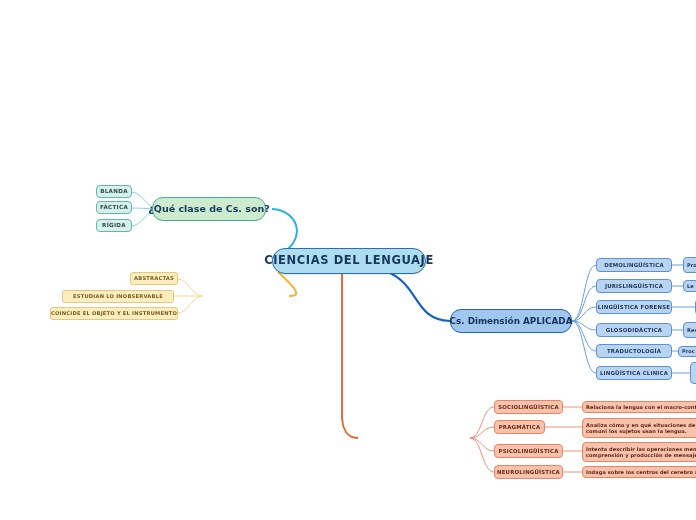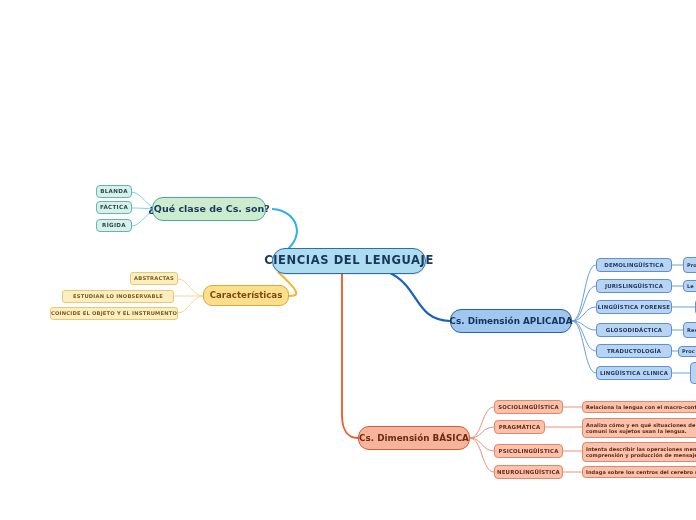--- a/index.html
+++ b/index.html
@@ -182,21 +182,20 @@
   </svg>
 
   <div class="node n-root" style="left:272px;top:248px;width:154px;height:26px;">CIENCIAS DEL LENGUAJE</div>
 
   <div class="node n-green" style="left:152px;top:197px;width:114px;height:24px;">¿Qué clase de Cs. son?</div>
 
   <div class="node n-green-leaf" style="left:96px;top:185px;width:36px;height:13px;">BLANDA</div>
   <div class="node n-green-leaf" style="left:96px;top:201px;width:36px;height:13px;">FÁCTICA</div>
   <div class="node n-green-leaf" style="left:96px;top:219px;width:36px;height:13px;">RÍGIDA</div>
 
-  <div class="node n-yellow" style="left:203px;top:285px;width:86px;height:21px;">Características</div>
 
   <div class="node n-yellow-leaf" style="left:130px;top:272px;width:48px;height:13px;">ABSTRACTAS</div>
   <div class="node n-yellow-leaf" style="left:62px;top:290px;width:112px;height:13px;">ESTUDIAN LO INOBSERVABLE</div>
   <div class="node n-yellow-leaf" style="left:50px;top:307px;width:128px;height:13px;">COINCIDE EL OBJETO Y EL INSTRUMENTO</div>
 
   <div class="node n-blue" style="left:450px;top:309px;width:122px;height:24px;">Cs. Dimensión APLICADA</div>
 
   <div class="node n-blue-leaf" style="left:596px;top:258px;width:76px;height:14px;">DEMOLINGÜÍSTICA</div>
   <div class="node n-blue-leaf" style="left:596px;top:279px;width:76px;height:14px;">JURISLINGÜÍSTICA</div>
   <div class="node n-blue-leaf" style="left:596px;top:300px;width:76px;height:14px;">LINGÜÍSTICA FORENSE</div>
@@ -206,21 +205,20 @@
 
   <div class="node n-blue-desc" style="left:683px;top:257px;width:46px;height:16px;">Pro
 las</div>
   <div class="node n-blue-desc" style="left:683px;top:280px;width:46px;height:12px;">Le</div>
   <div class="node n-blue-desc" style="left:695px;top:299px;width:40px;height:16px;"></div>
   <div class="node n-blue-desc" style="left:683px;top:322px;width:46px;height:16px;">Res
 leng</div>
   <div class="node n-blue-desc" style="left:678px;top:346px;width:46px;height:11px;">Proc</div>
   <div class="node n-blue-desc" style="left:690px;top:362px;width:40px;height:22px;"></div>
 
-  <div class="node n-salmon" style="left:358px;top:426px;width:112px;height:24px;">Cs. Dimensión BÁSICA</div>
 
   <div class="node n-salmon-leaf" style="left:494px;top:400px;width:69px;height:14px;">SOCIOLINGÜÍSTICA</div>
   <div class="node n-salmon-leaf" style="left:494px;top:420px;width:51px;height:14px;">PRAGMÁTICA</div>
   <div class="node n-salmon-leaf" style="left:494px;top:444px;width:69px;height:14px;">PSICOLINGÜÍSTICA</div>
   <div class="node n-salmon-leaf" style="left:494px;top:465px;width:69px;height:14px;">NEUROLINGÜÍSTICA</div>
 
   <div class="node n-salmon-desc" style="left:582px;top:401px;width:126px;height:12px;">Relaciona la lengua con el macro-conte</div>
   <div class="node n-salmon-desc" style="left:582px;top:418px;width:126px;height:20px;">Analiza cómo y en qué situaciones de comuni los sujetos usan la lengua.</div>
   <div class="node n-salmon-desc" style="left:582px;top:442px;width:126px;height:20px;">Intenta describir las operaciones menta comprensión y producción de mensajes</div>
   <div class="node n-salmon-desc" style="left:582px;top:466px;width:126px;height:12px;">Indaga sobre los centros del cerebro r</div>

